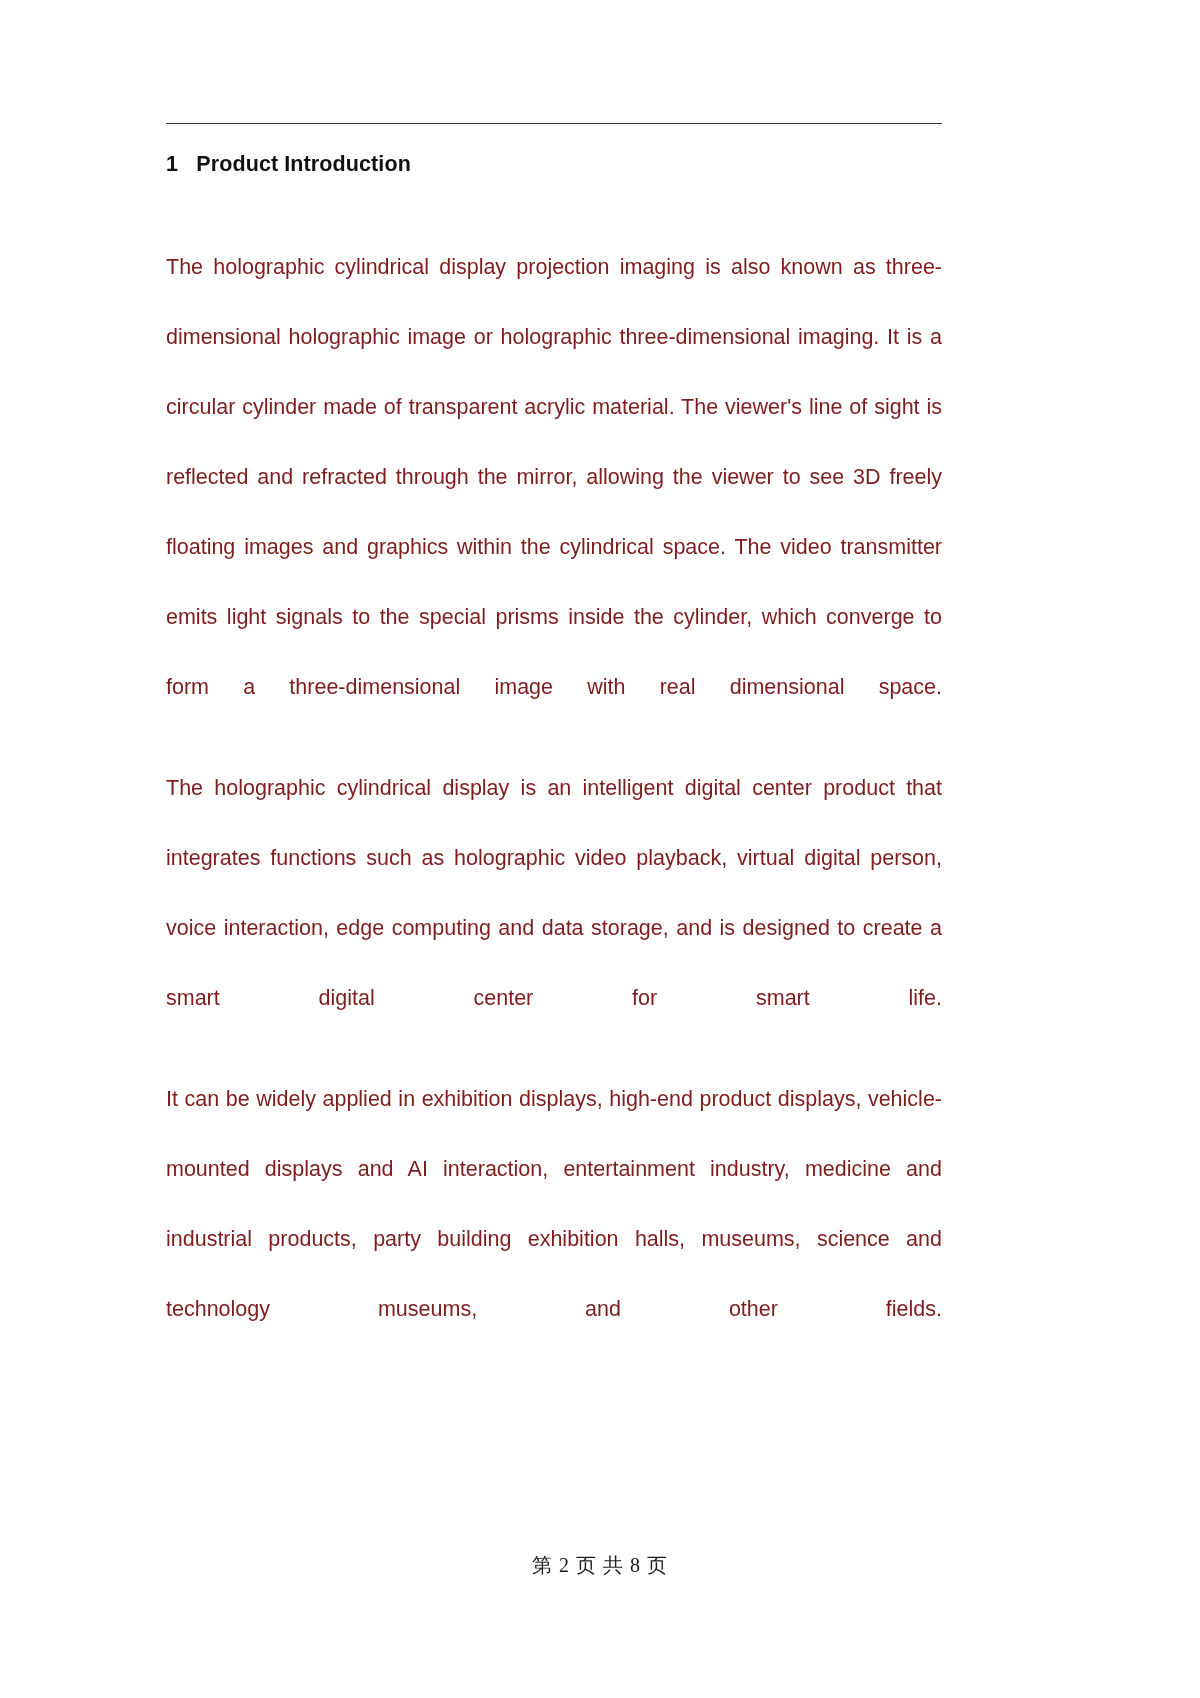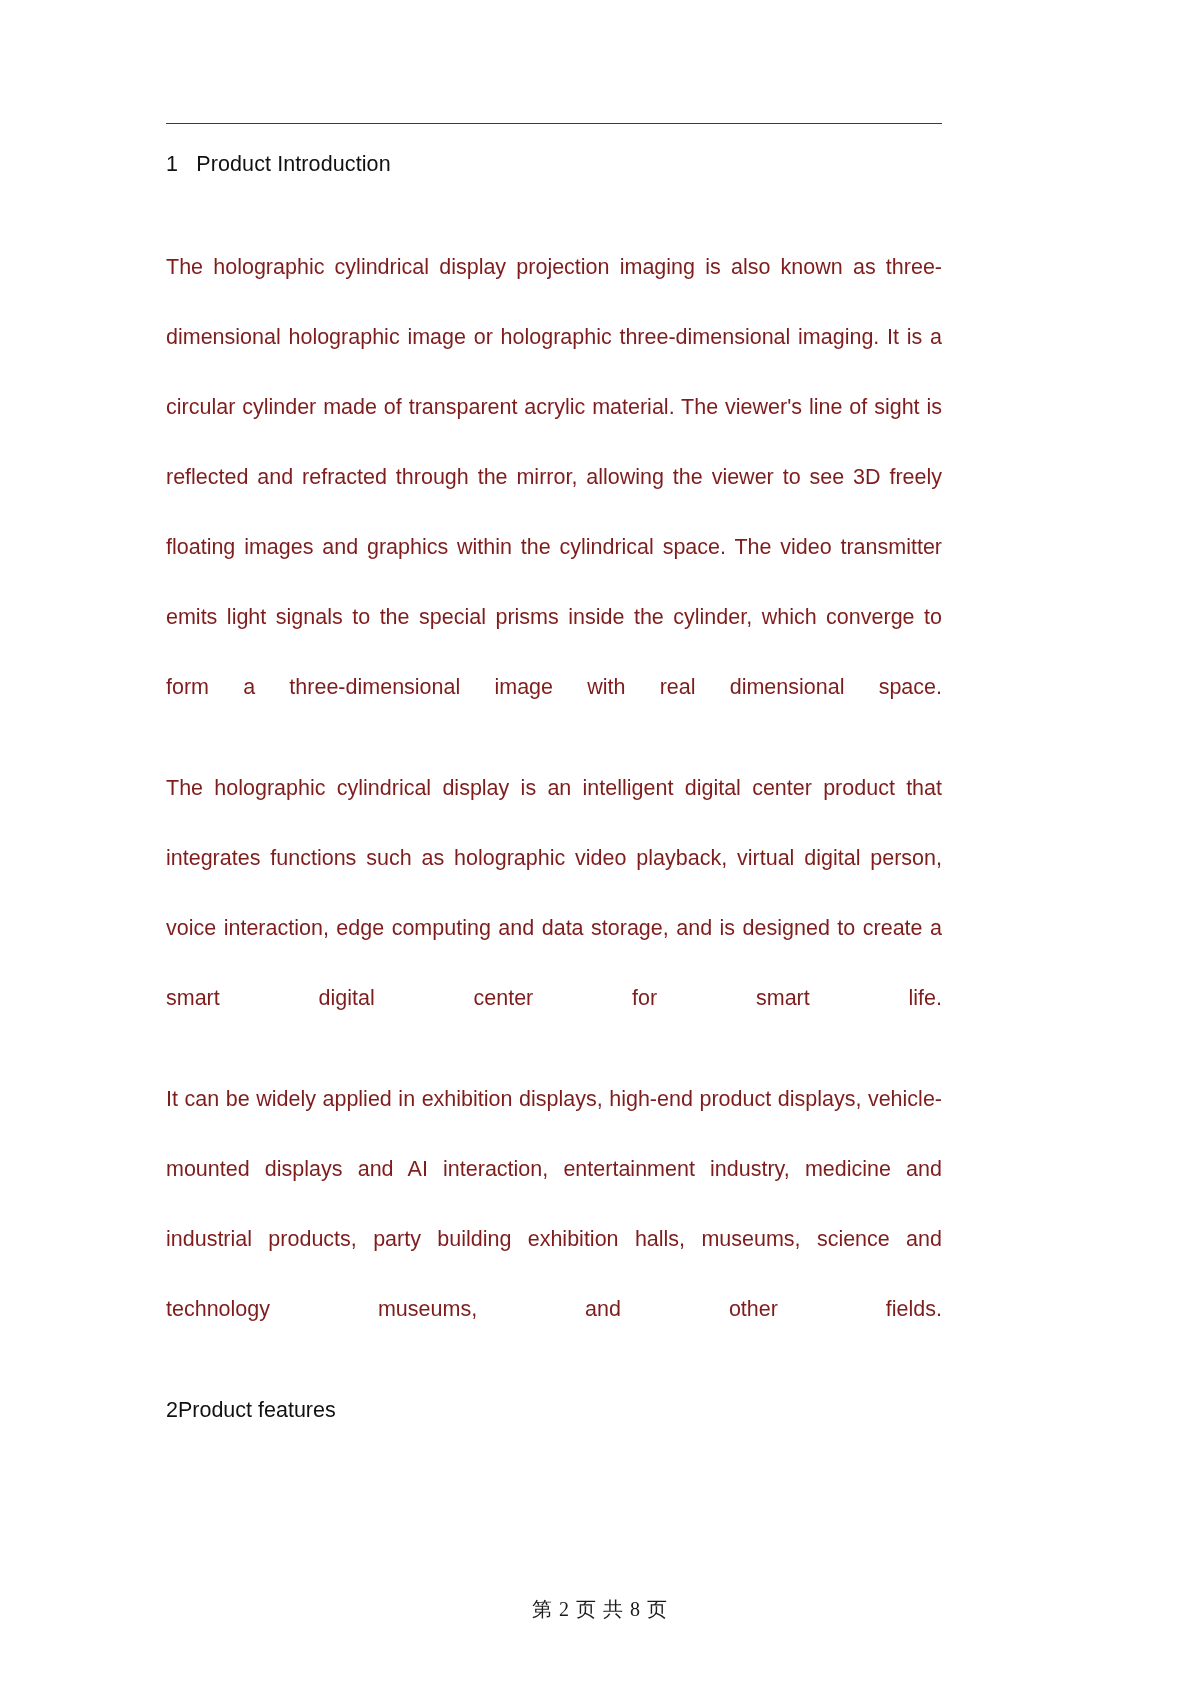--- a/index.html
+++ b/index.html
@@ -32,21 +32,21 @@
     width: 776px;
     height: 0;
     border-top: 1.6px solid #3b3b3b;
   }
 
   .heading {
     position: absolute;
     left: 166px;
     width: 790px;
     font-size: 21.5px;
-    font-weight: 400;
+    font-weight: 700;
     letter-spacing: 0.1px;
     color: #111111;
     white-space: pre;
   }
 
   .heading-intro { top: 152px; }
 
   .heading-features {
     position: absolute;
     left: 166px;
@@ -75,21 +75,21 @@
     width: 100%;
   }
 
   .para-1 { top: 232px; }
   .para-2 { top: 753px; }
   .para-3 { top: 1064px; }
 
   .footer {
     position: absolute;
     left: 0;
-    top: 1596px;
+    top: 1552px;
     width: 1200px;
     text-align: center;
     font-family: "Liberation Serif", serif;
     font-size: 20px;
     color: #1a1a1a;
     letter-spacing: 1px;
   }
 </style>
 </head>
 <body>
@@ -99,17 +99,16 @@
   <div class="header-rule"></div>
 
   <div class="heading heading-intro">1   Product Introduction</div>
 
   <div class="para para-1">The holographic cylindrical display projection imaging is also known as three-dimensional holographic image or holographic three-dimensional imaging. It is a circular cylinder made of transparent acrylic material. The viewer's line of sight is reflected and refracted through the mirror, allowing the viewer to see 3D freely floating images and graphics within the cylindrical space. The video transmitter emits light signals to the special prisms inside the cylinder, which converge to form a three-dimensional image with real dimensional space.</div>
 
   <div class="para para-3">It can be widely applied in exhibition displays, high-end product displays, vehicle-mounted displays and AI interaction, entertainment industry, medicine and industrial products, party building exhibition halls, museums, science and technology museums, and other fields.</div>
 
   <div class="para para-2">The holographic cylindrical display is an intelligent digital center product that integrates functions such as holographic video playback, virtual digital person, voice interaction, edge computing and data storage, and is designed to create a smart digital center for smart life.</div>
 
-  <div class="heading-features">2Product features</div>
 
   <div class="footer">第 2 页 共 8 页</div>
 
 </div>
 
 </body></html>

